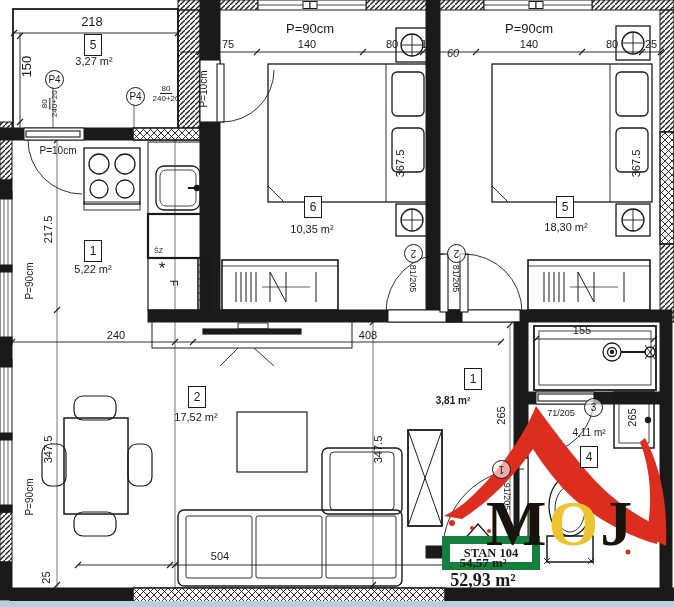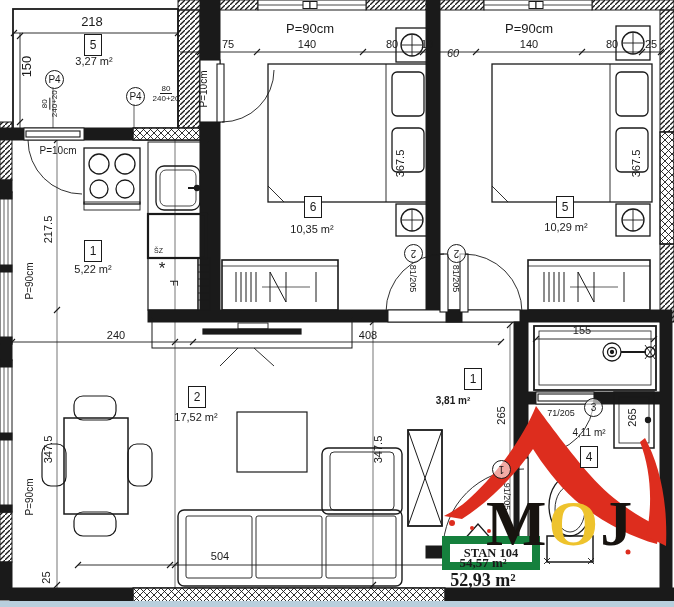--- a/index.html
+++ b/index.html
@@ -324,21 +324,21 @@
 <div class="lbl" style="left:430px;top:48px;width:46px;font-style:italic;">60</div>
 <div class="lbl" style="left:476px;top:39px;width:106px;">140</div>
 <div class="lbl" style="left:582px;top:39px;width:60px;">80</div>
 <div class="lbl" style="left:638px;top:39px;width:26px;">25</div>
 
 <div class="lbl rotm90" style="left:380px;top:158px;width:40px;">367.5</div>
 <div class="lbl rotm90" style="left:616px;top:158px;width:40px;">367.5</div>
 <div class="numbox" style="left:304px;top:196px;">6</div>
 <div class="lbl" style="left:282px;top:224px;width:60px;">10,35 m²</div>
 <div class="numbox" style="left:556px;top:196px;">5</div>
-<div class="lbl" style="left:536px;top:222px;width:60px;">10,29 m²</div>
+<div class="lbl" style="left:536px;top:222px;width:60px;">18,30 m²</div>
 
 <div class="lbl rotm90" style="left:28px;top:224px;width:40px;">217.5</div>
 <div class="numbox" style="left:84px;top:240px;">1</div>
 <div class="lbl" style="left:64px;top:264px;width:58px;text-align:center;">5,22 m²</div>
 <div class="lbl rotm90 sm" style="left:6px;top:276px;width:48px;">P=90cm</div>
 <div class="lbl rotm90 sm" style="left:6px;top:492px;width:48px;">P=90cm</div>
 <div class="lbl xxs" style="left:154px;top:247px;width:40px;text-align:left;">ŠZ</div>
 <div class="lbl" style="left:154px;top:260px;width:16px;font-size:17px;">*</div>
 <div class="lbl sm rot90" style="left:166px;top:278px;width:14px;">F</div>
 

